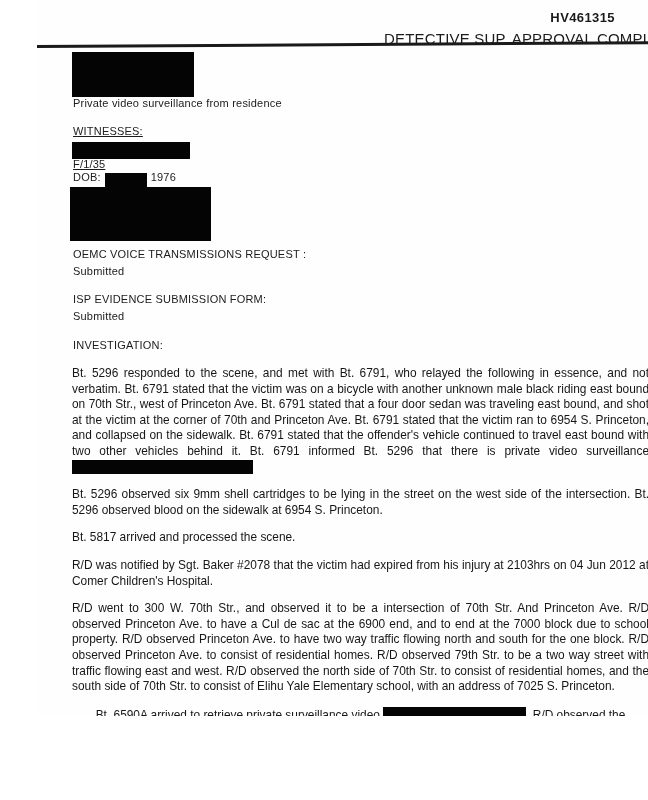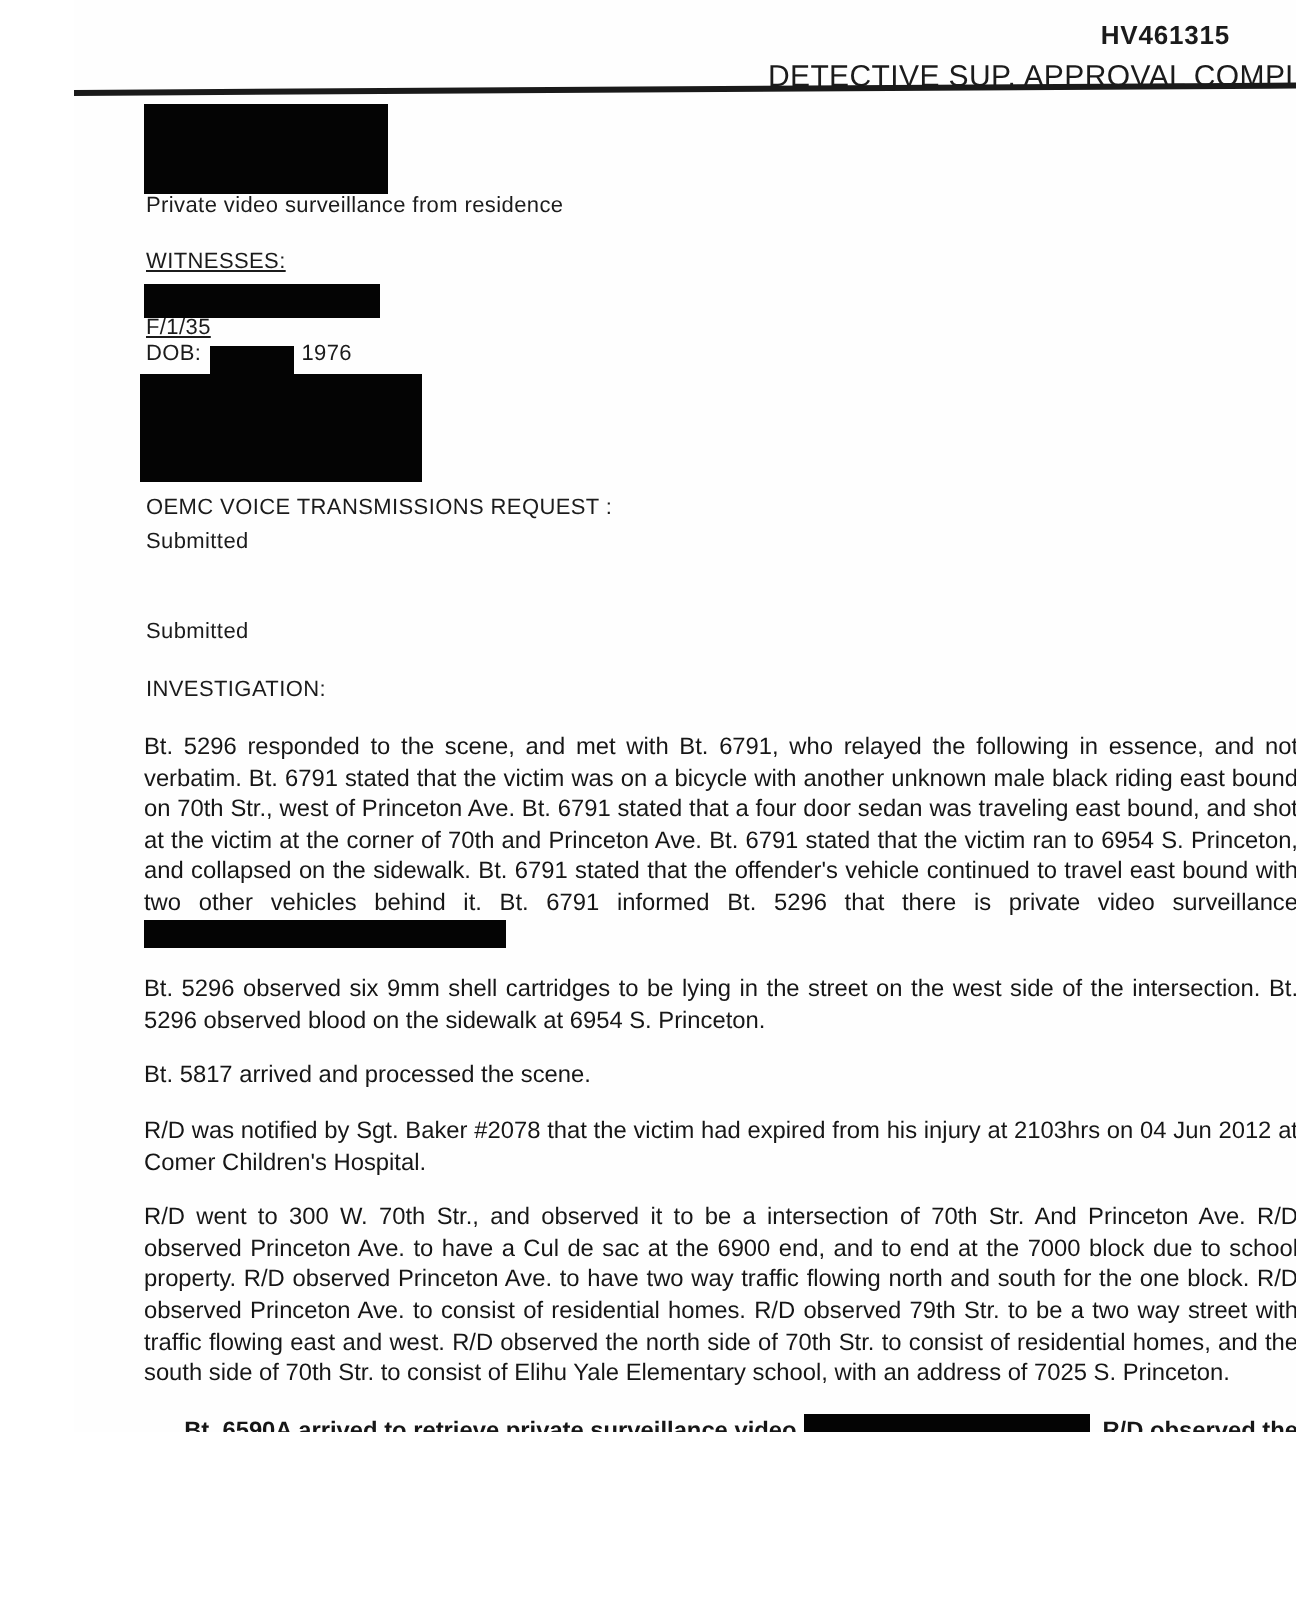--- a/index.html
+++ b/index.html
@@ -41,21 +41,21 @@
   .dob-row { display: flex; }
   .dob-row .redaction { margin: 0 4px; margin-top: 2px; }
 
   
   .paras {
     left: 35px; top: 366px; width: 577px;
     font-size: 11.9px; line-height: 15.6px;
     text-align: justify; color: #161616;
   }
   .paras p { margin-bottom: 12px; }
-  .paras p:last-child { text-align: right; white-space: nowrap; font-weight: bold; }
+  .paras p:last-child { text-align: center; white-space: nowrap; }
   .paras .redaction.inline { vertical-align: -3px; }
 </style>
 </head>
 <body>
 
 <div class="page">
 
   <div class="abs hdr-case">HV461315</div>
   <div class="abs hdr-approval">DETECTIVE SUP. APPROVAL COMPLETE</div>
   <div class="abs rule"></div>
@@ -69,20 +69,21 @@
   <div class="abs dob-row" style="left:36px; top:171px;">
     <span class="label">DOB:</span>
     <span class="redaction inline" style="width: 42px; height: 15px;"></span>
     <span class="label">1976</span>
   </div>
   <div class="abs redaction" style="left: 33px; top: 187px; width: 141px; height: 54px;"></div>
 
   <div class="abs label" style="left:36px; top:248px;">OEMC VOICE TRANSMISSIONS REQUEST :</div>
   <div class="abs label" style="left:36px; top:265px;">Submitted</div>
 
+  <div class="abs label" style="left:36px; top:293px;">ISP EVIDENCE SUBMISSION FORM:</div>
   <div class="abs label" style="left:36px; top:310px;">Submitted</div>
 
   <div class="abs label" style="left:36px; top:339px;">INVESTIGATION:</div>
   <div class="abs paras">
       <p><span>Bt. 5296 responded to the scene, and met with Bt. 6791, who relayed the following in essence, and not verbatim. Bt. 6791 stated that the victim was on a bicycle with another unknown male black riding east bound on 70th Str., west of Princeton Ave. Bt. 6791 stated that a four door sedan was traveling east bound, and shot at the victim at the corner of 70th and Princeton Ave. Bt. 6791 stated that the victim ran to 6954 S. Princeton, and collapsed on the sidewalk. Bt. 6791 stated that the offender's vehicle continued to travel east bound with two other vehicles behind it. Bt. 6791 informed Bt. 5296 that there is private video surveillance </span><span class="redaction inline" style="width: 181px; height: 14px;"></span></p>
       <p><span>Bt. 5296 observed six 9mm shell cartridges to be lying in the street on the west side of the intersection. Bt. 5296 observed blood on the sidewalk at 6954 S. Princeton.</span></p>
       <p><span>Bt. 5817 arrived and processed the scene.</span></p>
       <p><span>R/D was notified by Sgt. Baker #2078 that the victim had expired from his injury at 2103hrs on 04 Jun 2012 at Comer Children's Hospital.</span></p>
       <p><span>R/D went to 300 W. 70th Str., and observed it to be a intersection of 70th Str. And Princeton Ave. R/D observed Princeton Ave. to have a Cul de sac at the 6900 end, and to end at the 7000 block due to school property. R/D observed Princeton Ave. to have two way traffic flowing north and south for the one block. R/D observed Princeton Ave. to consist of residential homes. R/D observed 79th Str. to be a two way street with traffic flowing east and west. R/D observed the north side of 70th Str. to consist of residential homes, and the south side of 70th Str. to consist of Elihu Yale Elementary school, with an address of 7025 S. Princeton.</span></p>
       <p><span>Bt. 6590A arrived to retrieve private surveillance video </span><span class="redaction inline" style="width: 143px; height: 15px;"></span><span>. R/D observed the</span></p>

